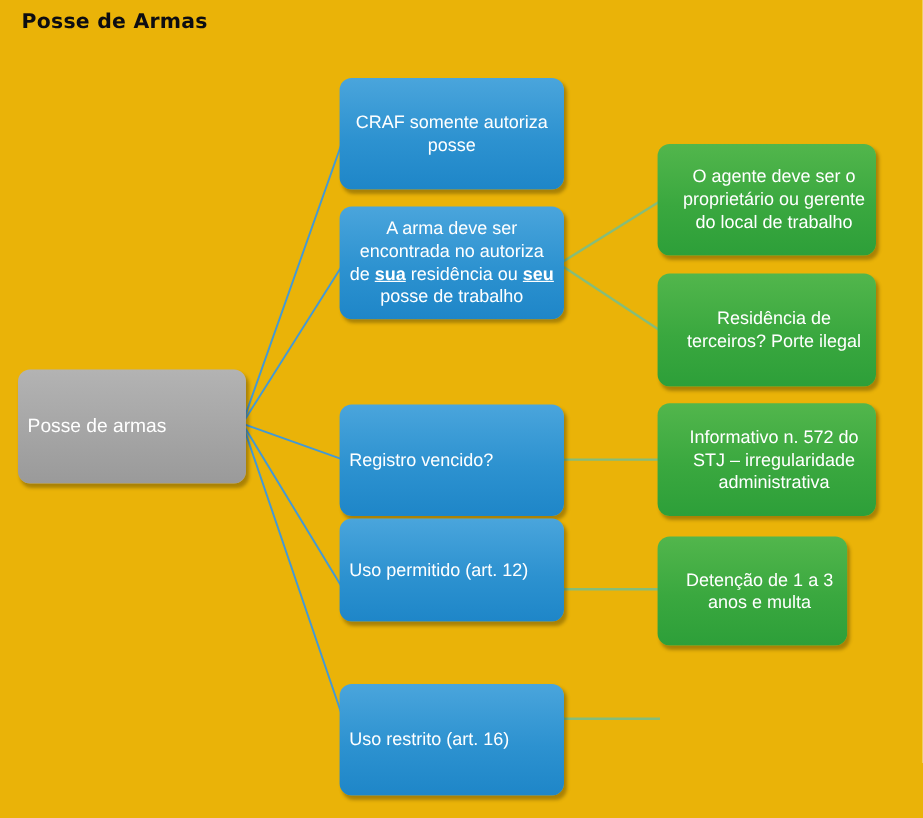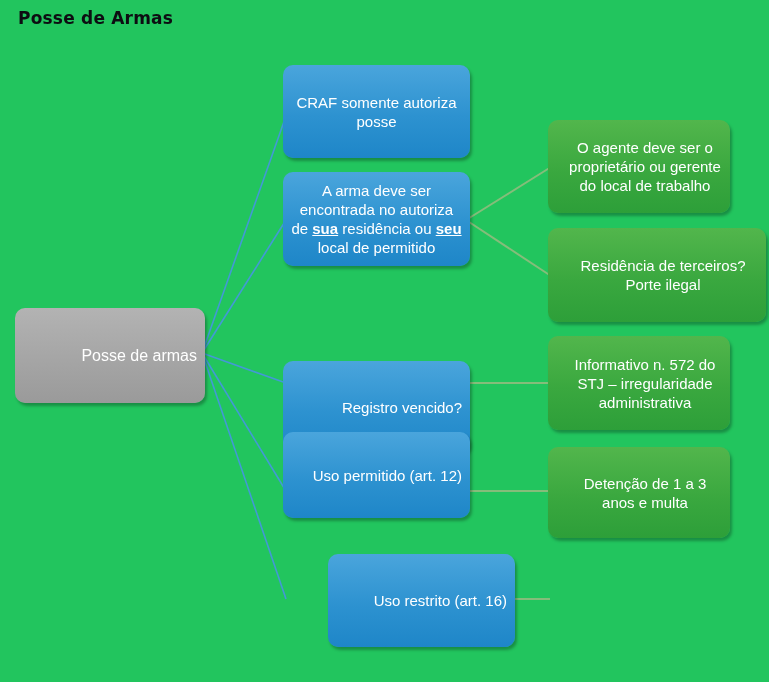--- a/index.html
+++ b/index.html
@@ -1,20 +1,20 @@
 <!DOCTYPE html>
 <html><head>
 <meta charset="utf-8">
 <style>
   html, body { margin: 0; padding: 0; background: #ffffff; }
   .canvas {
     position: relative;
     width: 769px;
     height: 682px;
-    background: #22c55e;
+    background: #eab308;
     font-family: "Liberation Sans", sans-serif;
     overflow: hidden;
   }
   .title {
     position: absolute;
     left: 18px;
     top: 8px;
     margin: 0;
     font-family: "DejaVu Sans", sans-serif;
     font-size: 17px;
@@ -27,21 +27,21 @@
     left: 0;
     top: 0;
     z-index: 0;
   }
   .box {
     position: absolute;
     z-index: 1;
     border-radius: 10px;
     display: flex;
     align-items: center;
-    justify-content: flex-end;
+    justify-content: flex-start;
     text-align: center;
     color: #ffffff;
     font-size: 15px;
     line-height: 19px;
     padding: 6px 8px;
     box-sizing: border-box;
     box-shadow: 2px 3px 3px rgba(0,0,0,0.28);
   }
   .blue  { background: linear-gradient(180deg, #4aa5dc 0%, #2d92d0 55%, #1e86c8 100%); }
   .green { background: linear-gradient(180deg, #52b64c 0%, #3aa83f 55%, #2d9f39 100%); padding-left: 20px; }
@@ -74,45 +74,45 @@
 
   <div class="box gray" style="left:15px; top:308px; width:190px; height:95px;">
     <span>Posse de armas</span>
   </div>
 
   <div class="box blue" style="left:283px; top:65px; width:187px; height:93px;">
     <span>CRAF somente autoriza posse</span>
   </div>
 
   <div class="box blue" style="left:283px; top:172px; width:187px; height:94px;">
-    <span><span>A arma deve ser encontrada no autoriza de </span><span class="emph">sua</span><span> residência ou </span><span class="emph">seu</span><span> local de permitido</span></span>
+    <span><span>A arma deve ser encontrada no autoriza de </span><span class="emph">sua</span><span> residência ou </span><span class="emph">seu</span><span> posse de trabalho</span></span>
   </div>
 
-  <div class="box blue" style="left:283px; top:337px; width:187px; height:93px;margin-top:24px;">
+  <div class="box blue" style="left:283px; top:337px; width:187px; height:93px;">
     <span>Registro vencido?</span>
   </div>
 
   <div class="box blue" style="left:283px; top:432px; width:187px; height:86px;">
     <span>Uso permitido (art. 12)</span>
   </div>
 
-  <div class="box blue" style="left:283px; top:554px; width:187px; height:93px;margin-left:45px;">
+  <div class="box blue" style="left:283px; top:570px; width:187px; height:93px;">
     <span>Uso restrito (art. 16)</span>
   </div>
 
   <div class="box green" style="left:548px; top:120px; width:182px; height:93px;">
     <span>O agente deve ser o proprietário ou gerente do local de trabalho</span>
   </div>
 
-  <div class="box green" style="left:548px; top:228px; width:218px; height:94px;">
+  <div class="box green" style="left:548px; top:228px; width:182px; height:94px;">
     <span>Residência de terceiros? Porte ilegal</span>
   </div>
 
   <div class="box green" style="left:548px; top:336px; width:182px; height:94px;">
     <span>Informativo n. 572 do STJ – irregularidade administrativa</span>
   </div>
 
-  <div class="box green" style="left:548px; top:447px; width:182px; height:91px;">
+  <div class="box green" style="left:548px; top:447px; width:158px; height:91px;">
     <span>Detenção de 1 a 3 anos e multa</span>
   </div>
 
 
 </div>
 
 </body></html>

